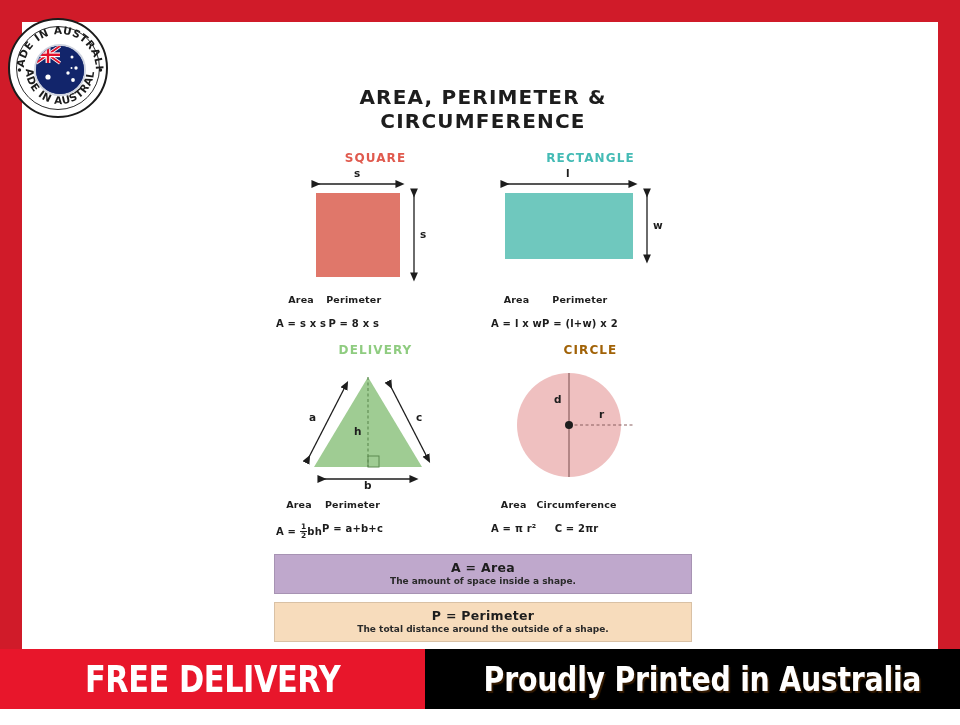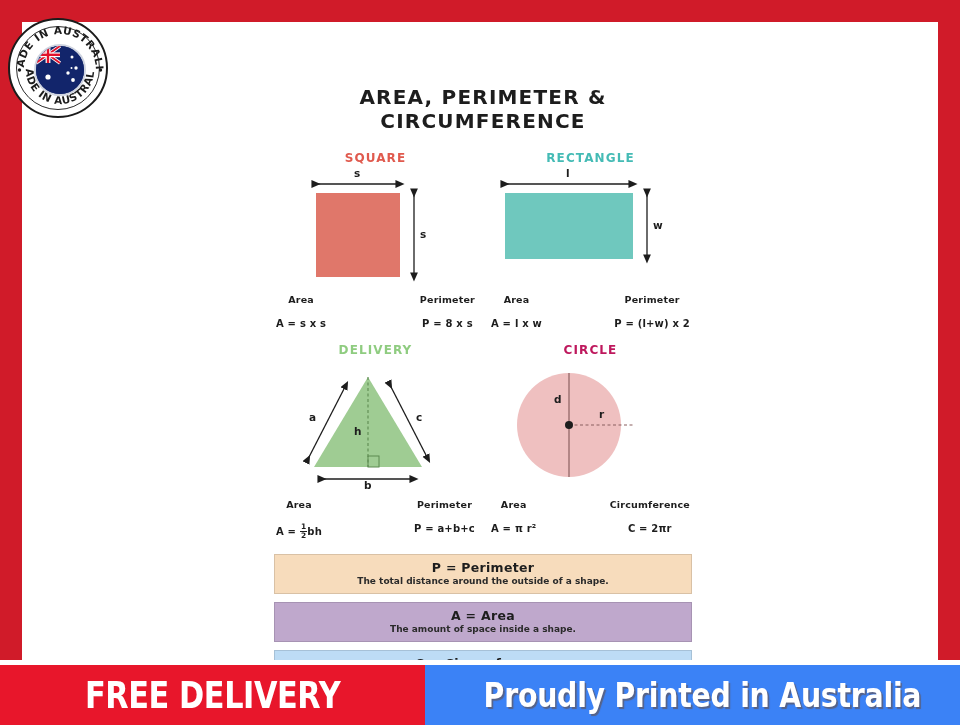--- a/index.html
+++ b/index.html
@@ -88,21 +88,21 @@
     font-weight: 700;
     letter-spacing: 1.1px;
   }
   .shape-stage {
     position: relative;
     height: 120px;
     margin-top: 6px;
   }
   .formulas {
     display: flex;
-    justify-content: space-between;
+    justify-content: flex-start;
     margin-top: 3px;
     padding: 0 8px;
   }
   .formula { text-align: center; }
   .formula .f-label {
     font-size: 9.5px; font-weight: 700; color: #1d1d1d; letter-spacing: .2px;
   }
   .formula .f-expr {
     font-size: 10px; font-weight: 700; color: #1d1d1d; margin-top: 13px; letter-spacing: .2px;
   }
@@ -116,39 +116,39 @@
     border: 1px solid rgba(0,0,0,.12);
     padding: 5px 6px 7px;
     margin-bottom: 8px;
     text-align: center;
   }
   .def-title { font-size: 12.5px; font-weight: 700; color: #1d1d1d; letter-spacing: .3px; }
   .def-sub { font-size: 9px; font-weight: 600; color: #2a2a2a; margin-top: 1px; }
 
   
   .banner {
-    position: absolute; left: 0; bottom: 0; width: 960px; height: 60px;
+    position: absolute; left: 0; bottom: 0; width: 960px; height: 76px;
     display: flex;
   }
   .banner-red {
     width: 425px; height: 60px;
     background: #e8162b;
     display: flex; align-items: center; justify-content: center;
   }
   .banner-red span {
     color: #ffffff;
     font-size: 37px;
     font-weight: 700;
     letter-spacing: -0.5px;
     transform: scaleX(.82);
     font-family: "DejaVu Sans", sans-serif;
   }
   .banner-orange {
     width: 535px; height: 60px;
-    background: #3b82f6;
+    background: #000000;
     display: flex; align-items: center; justify-content: center; padding-left: 20px;
   }
   .banner-orange span {
     color: #ffffff;
     font-size: 33px;
     font-weight: 700;
     letter-spacing: -0.3px;
     transform: scaleX(.86);
     text-shadow: 2px 2px 1px rgba(120,60,0,.45);
     font-family: "DejaVu Sans", sans-serif;
@@ -309,21 +309,21 @@
             </div>
           </div>
           <div class="formula">
             <div class="f-label">Perimeter</div>
             <div class="f-expr">P = a+b+c</div>
           </div>
         </div>
       </div>
 
       <div class="cell">
-        <div class="shape-title" style="color:#be185d">CIRCLE</div>
+        <div class="shape-title" style="color:#a16207">CIRCLE</div>
         <div class="shape-stage" style="height:128px">
           <svg width="215" height="128" viewBox="0 0 215 128">
             <circle cx="86" cy="62" r="52" fill="#efc0c0"></circle>
             <line x1="86" y1="10" x2="86" y2="114" stroke="#8a5f5f" stroke-width="1.2"></line>
             <line x1="86" y1="62" x2="152" y2="62" stroke="#8a5f5f" stroke-width="1.1" stroke-dasharray="3,2.5"></line>
             <circle cx="86" cy="62" r="4" fill="#1d1d1d"></circle>
           </svg>
           <span class="lbl" style="left:71px; top:30px;">d</span>
           <span class="lbl" style="left:116px; top:45px;">r</span>
         </div>
@@ -334,27 +334,27 @@
           </div>
           <div class="formula">
             <div class="f-label">Circumference</div>
             <div class="f-expr">C = 2πr</div>
           </div>
         </div>
       </div>
     </div>
 
     <div class="defs">
+      <div class="def-bar" style="background:#bfa8cc">
+        <div class="def-title">A = Area</div>
+        <div class="def-sub">The amount of space inside a shape.</div>
+      </div>
       <div class="def-bar" style="background:#f7dcbc">
         <div class="def-title">P = Perimeter</div>
         <div class="def-sub">The total distance around the outside of a shape.</div>
-      </div>
-      <div class="def-bar" style="background:#bfa8cc">
-        <div class="def-title">A = Area</div>
-        <div class="def-sub">The amount of space inside a shape.</div>
       </div>
       <div class="def-bar" style="background:#bddcf5">
         <div class="def-title">C = Circumference</div>
         <div class="def-sub">The distance around the edge of a circle.</div>
       </div>
     </div>
   </div>
 
   <div class="banner-gap"></div>
   <div class="banner">

